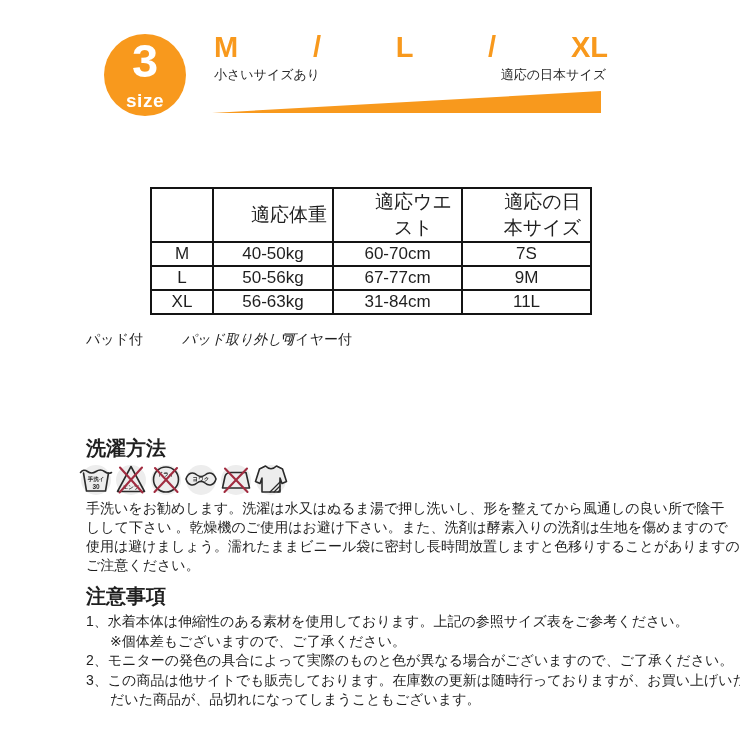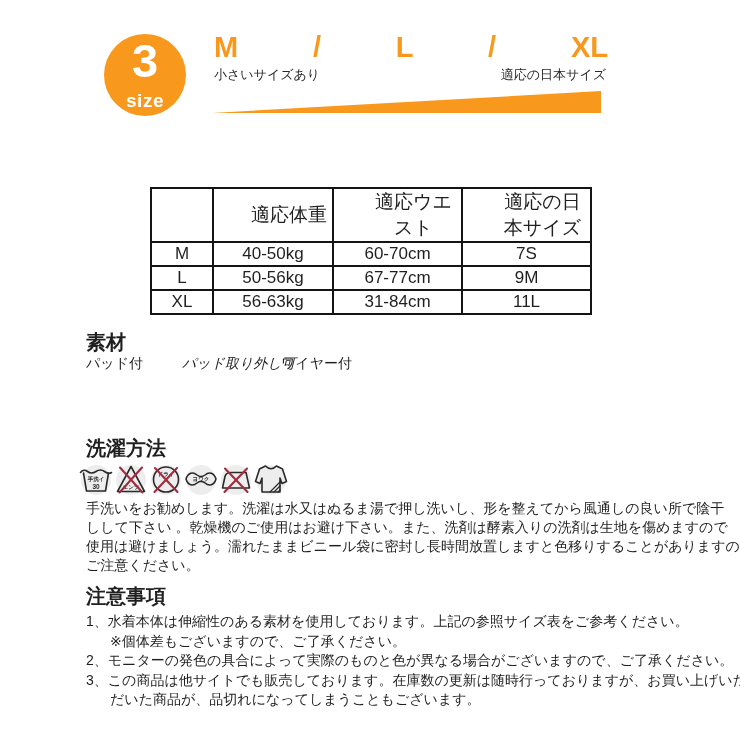--- a/index.html
+++ b/index.html
@@ -109,21 +109,20 @@
       <tr>
         <td>XL</td>
         <td>56-63kg</td>
         <td>31-84cm</td>
         <td>11L</td>
       </tr>
     </tbody>
   </table>
 
   <div class="material">
-    <div class="heading">素材</div>
     <div class="features">
       <span class="f f1">パッド付</span>
       <span class="f f2">パッド取り外し可</span>
       <span class="f f3">ワイヤー付</span>
     </div>
   </div>
 
   <div class="washing">
     <div class="heading">洗濯方法</div>
     <div class="icons">

